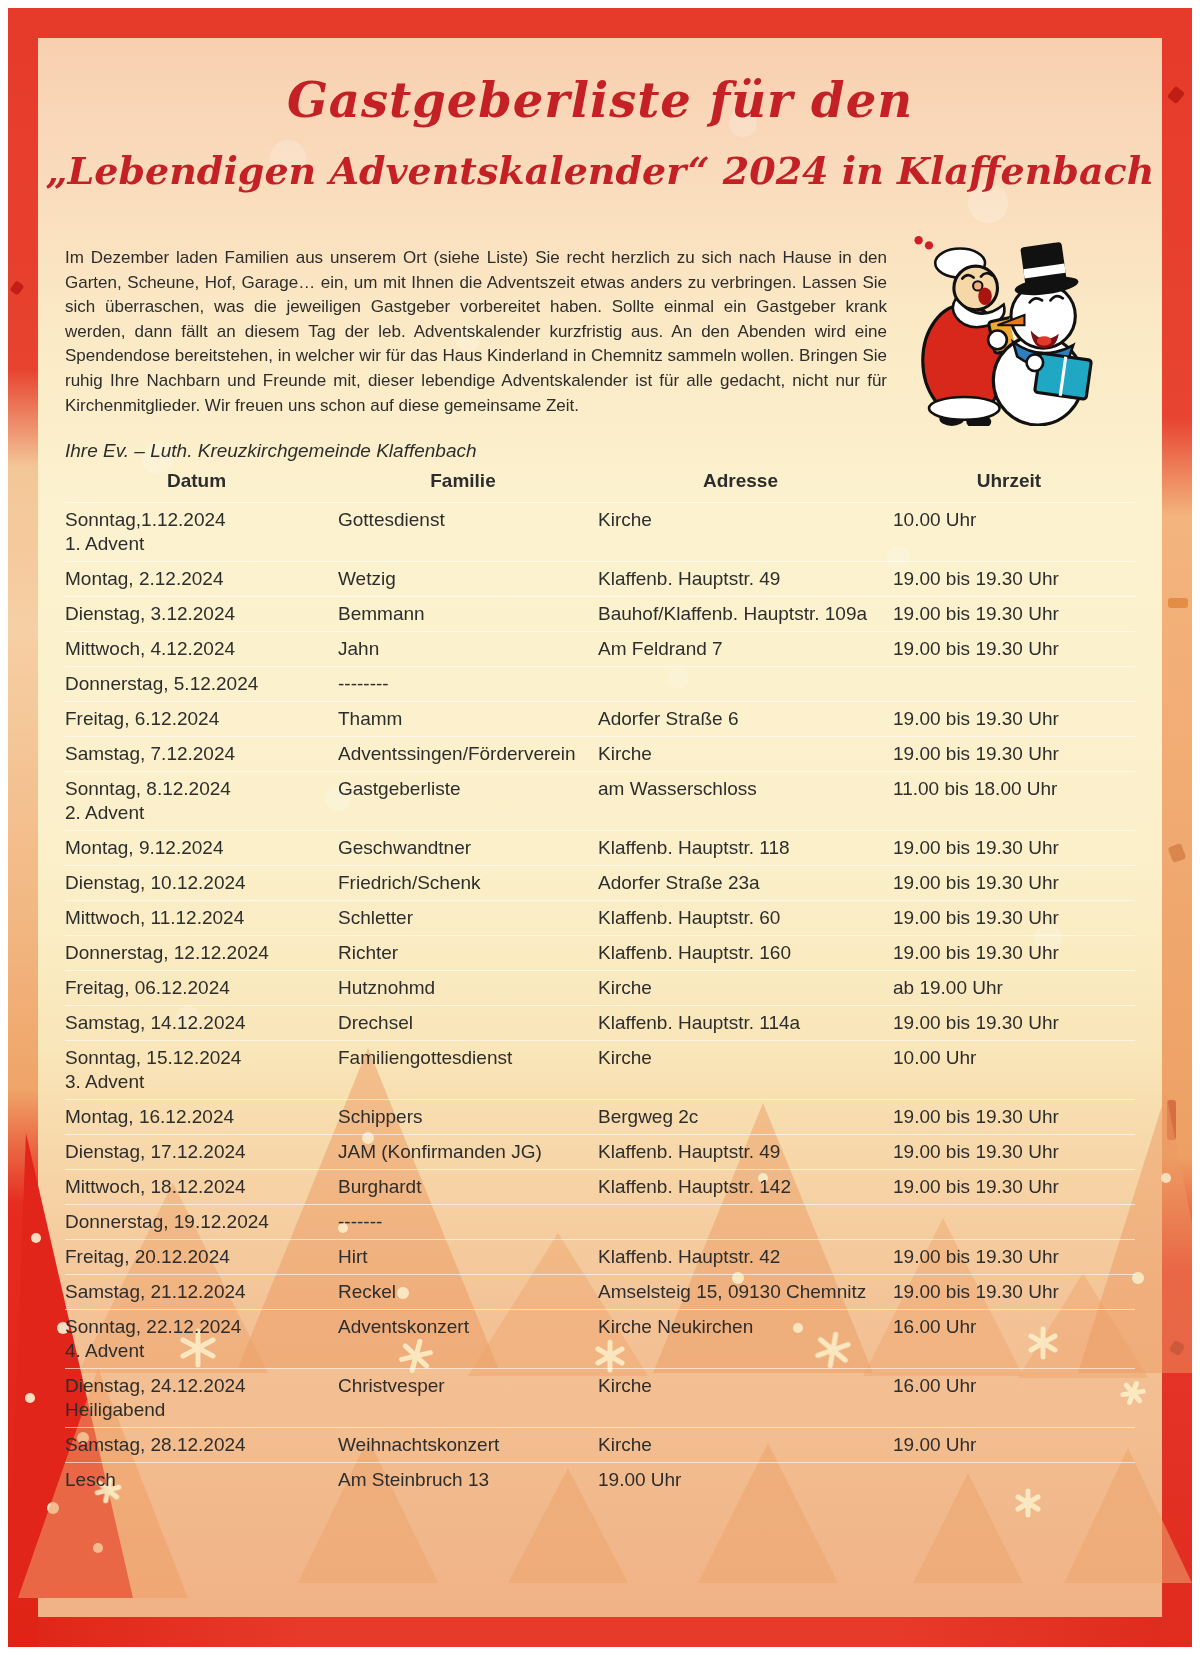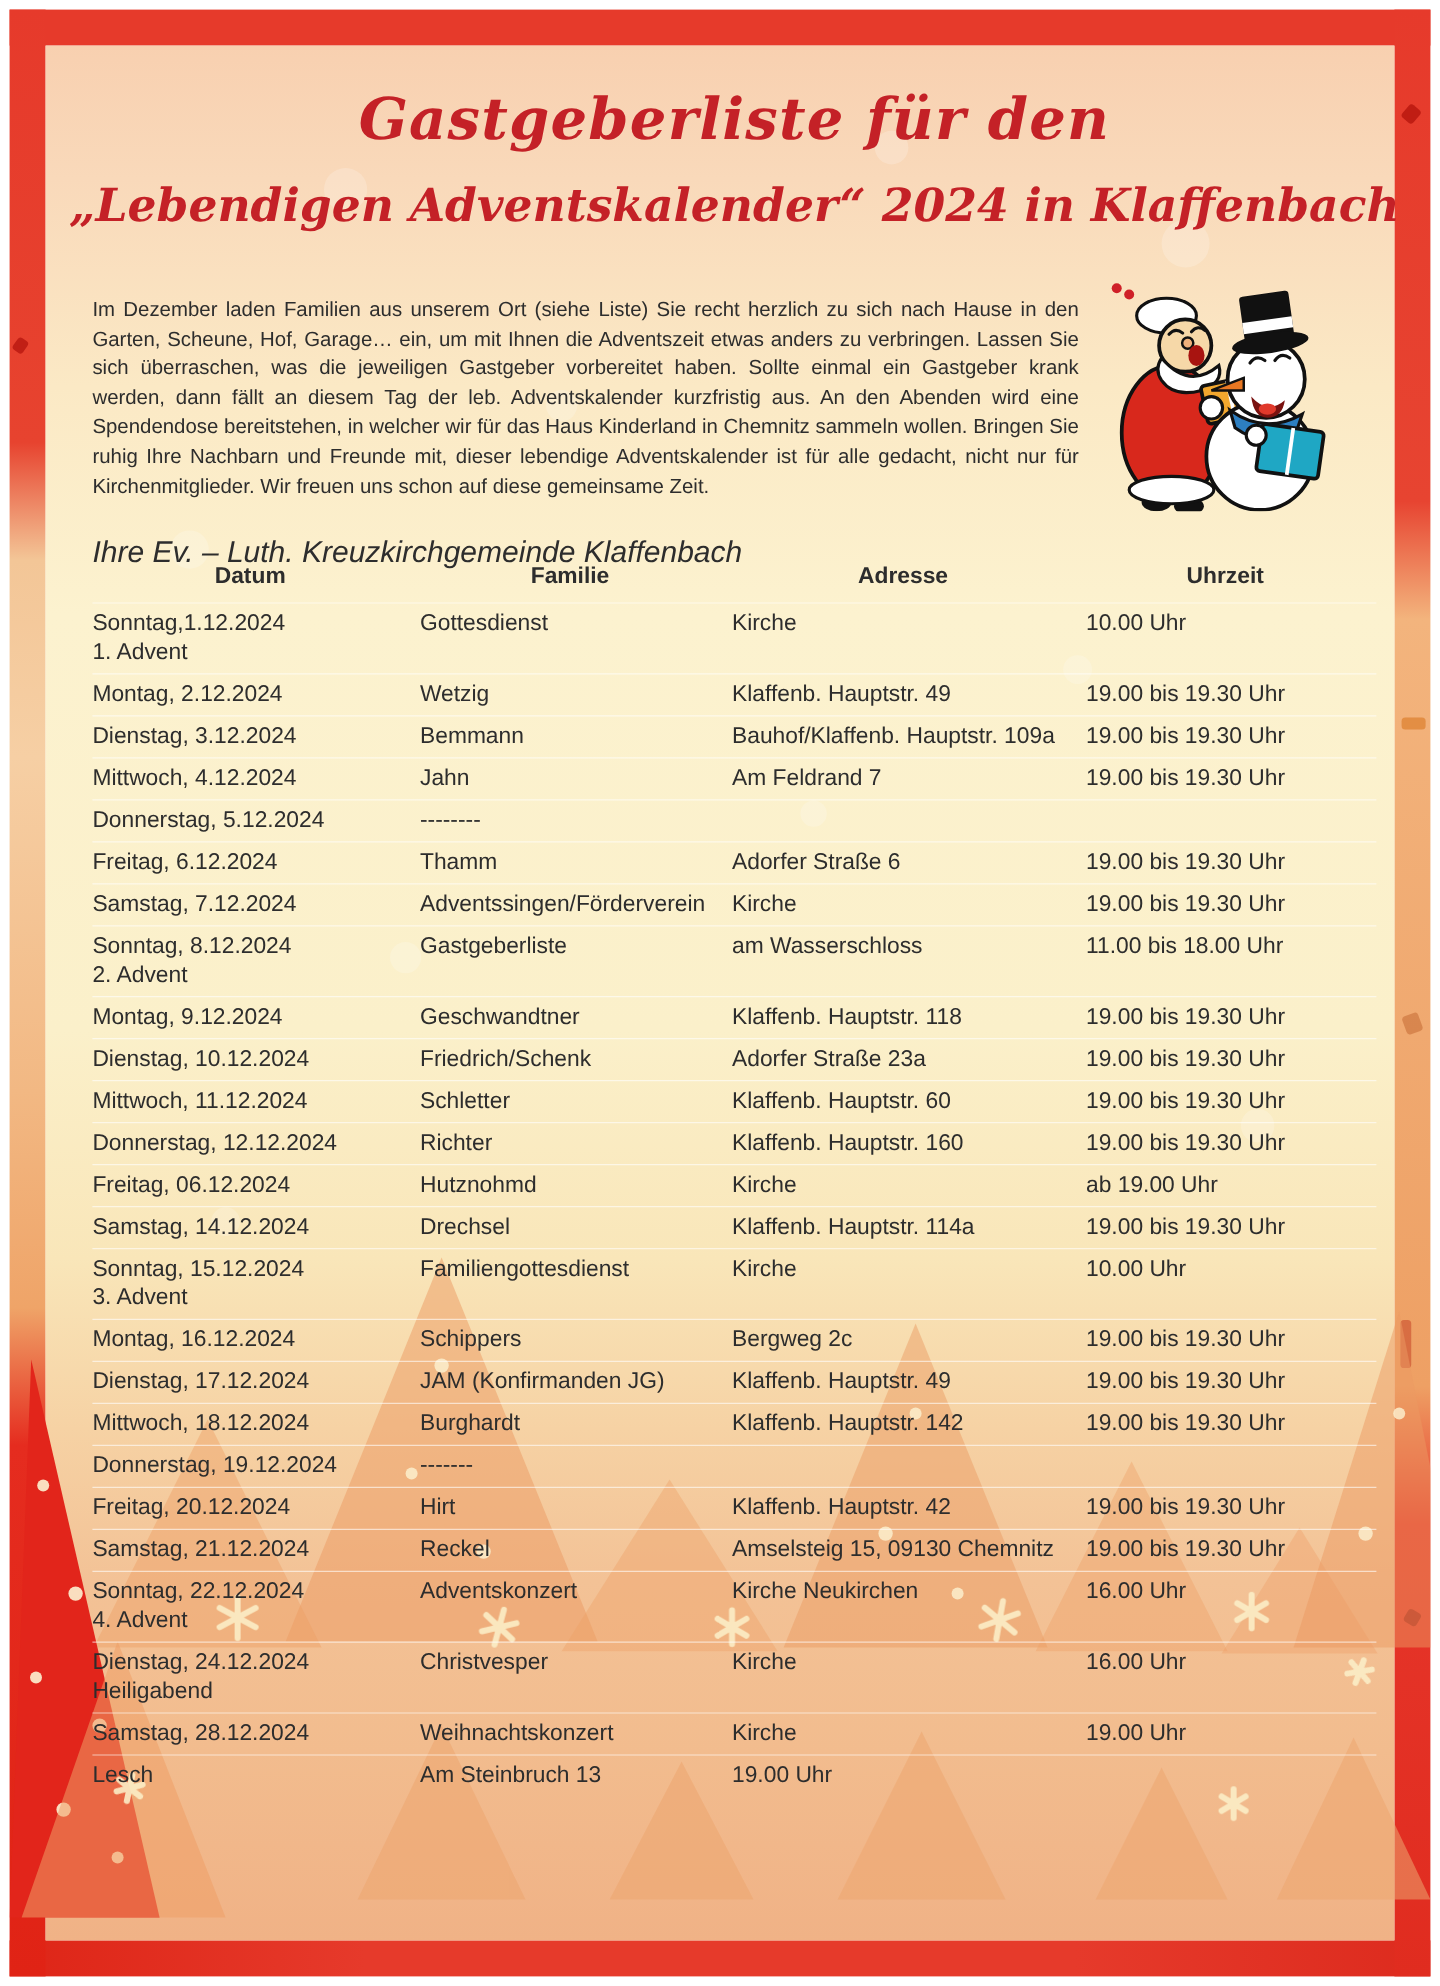--- a/index.html
+++ b/index.html
@@ -15,33 +15,33 @@
     background:linear-gradient(180deg,#e63a2b 0%,#e7432f 22%,#f3c697 28%,#f6cfa4 38%,#f2b883 55%,#efa468 66%,#e52c1f 73%,#e02315 100%);}
   .frame-right{left:1162px;top:8px;width:30px;height:1639px;
     background:linear-gradient(180deg,#e63a2b 0%,#e74431 25%,#f3b47d 31%,#f0a970 52%,#eea064 70%,#e6352a 77%,#e02c1f 100%);}
   .border-spot{position:absolute;z-index:2;border-radius:3px;pointer-events:none;}
 
   
   .content{position:absolute;left:38px;top:38px;width:1124px;height:1579px;z-index:3;
     background:linear-gradient(180deg,#f8d0b0 0%,#f9d9ba 7%,#fbe9c5 18%,#fcf2cf 30%,#fbf0ca 52%,#f9e6b9 64%,#f6d2a4 73%,#f3c296 81%,#f2bc8e 90%,#f0b286 100%);
     overflow:visible;}
   .deco{position:absolute;left:-30px;top:0;width:1184px;height:1579px;z-index:0;pointer-events:none;}
-  .text-layer{position:absolute;left:12px;top:0;width:1124px;height:1579px;z-index:1;}
+  .text-layer{position:absolute;left:0;top:0;width:1124px;height:1579px;z-index:1;}
 
   .title1{position:absolute;left:0;top:34px;width:1124px;text-align:center;
     font-family:"DejaVu Serif",serif;font-style:italic;font-weight:700;
     font-size:48px;color:#c42127;letter-spacing:1px;}
   .title2{position:absolute;left:0;top:110px;width:1124px;text-align:center;
     font-family:"DejaVu Serif",serif;font-style:italic;font-weight:700;
     font-size:38px;color:#c42127;white-space:nowrap;}
 
   .intro{position:absolute;left:27px;top:191px;width:822px;
     font-size:17px;line-height:24.6px;color:#2d2d2d;text-align:justify;}
   .signature{position:absolute;left:27px;top:383px;width:700px;
-    font-size:25px;font-style:italic;color:#2d2d2d;}
+    font-size:19px;font-style:italic;color:#2d2d2d;}
 
   .illustration{position:absolute;left:864px;top:196px;width:192px;height:192px;}
 
   
   .schedule{position:absolute;left:27px;top:430px;width:1070px;color:#2d2d2d;font-size:19px;}
   .thead,.trow{display:grid;grid-template-columns:273px 260px 295px 1fr;align-items:start;}
   .thead{font-weight:700;padding:2px 0 10px 0;text-align:center;}
   .trow{padding:5px 0;border-top:1px solid rgba(255,255,255,0.6);line-height:24px;}
   .trow .d1,.trow .d2{display:block;}
   .trow.bold-date .d1,.trow.bold-date .d2{font-weight:400;}

